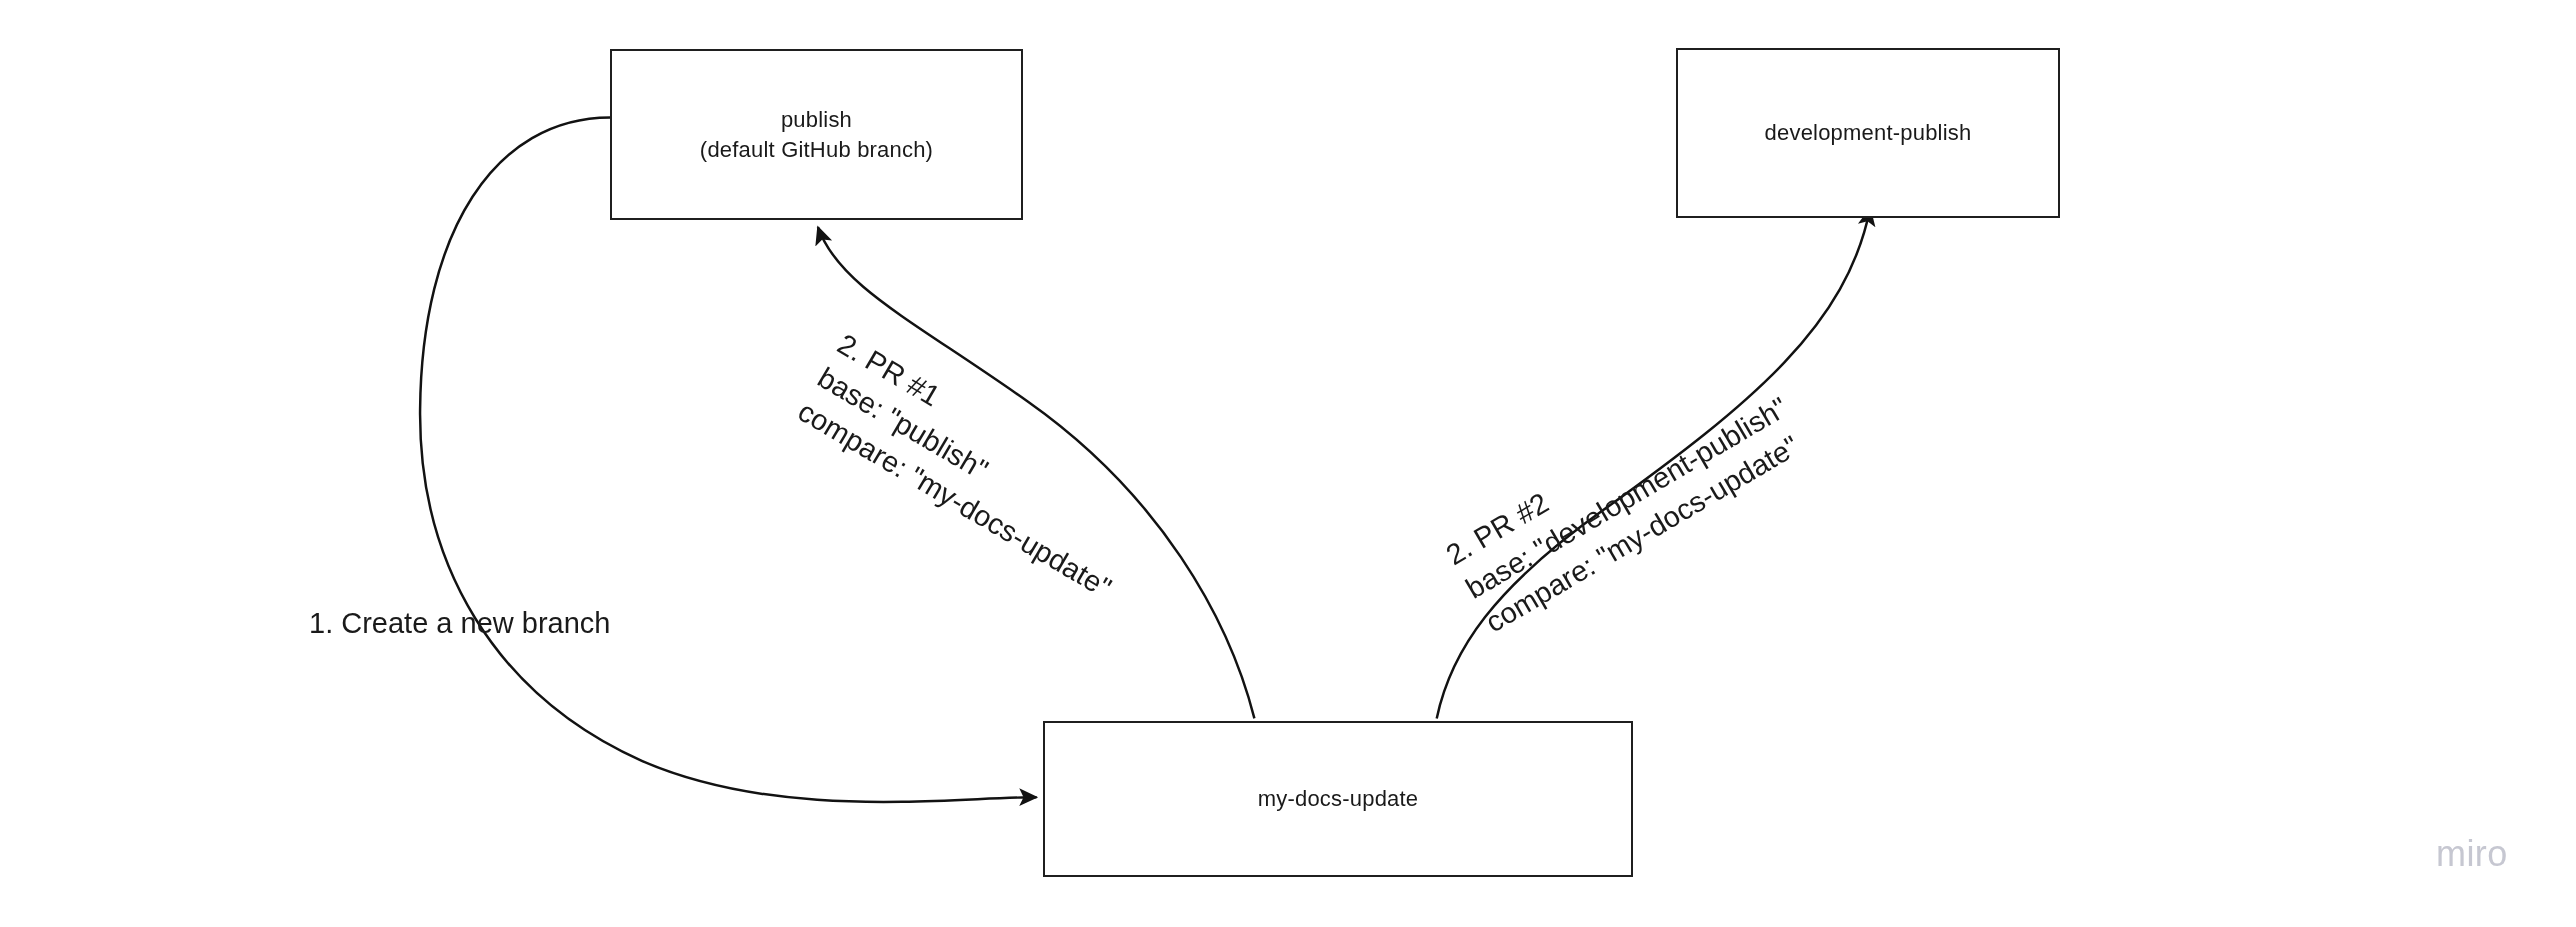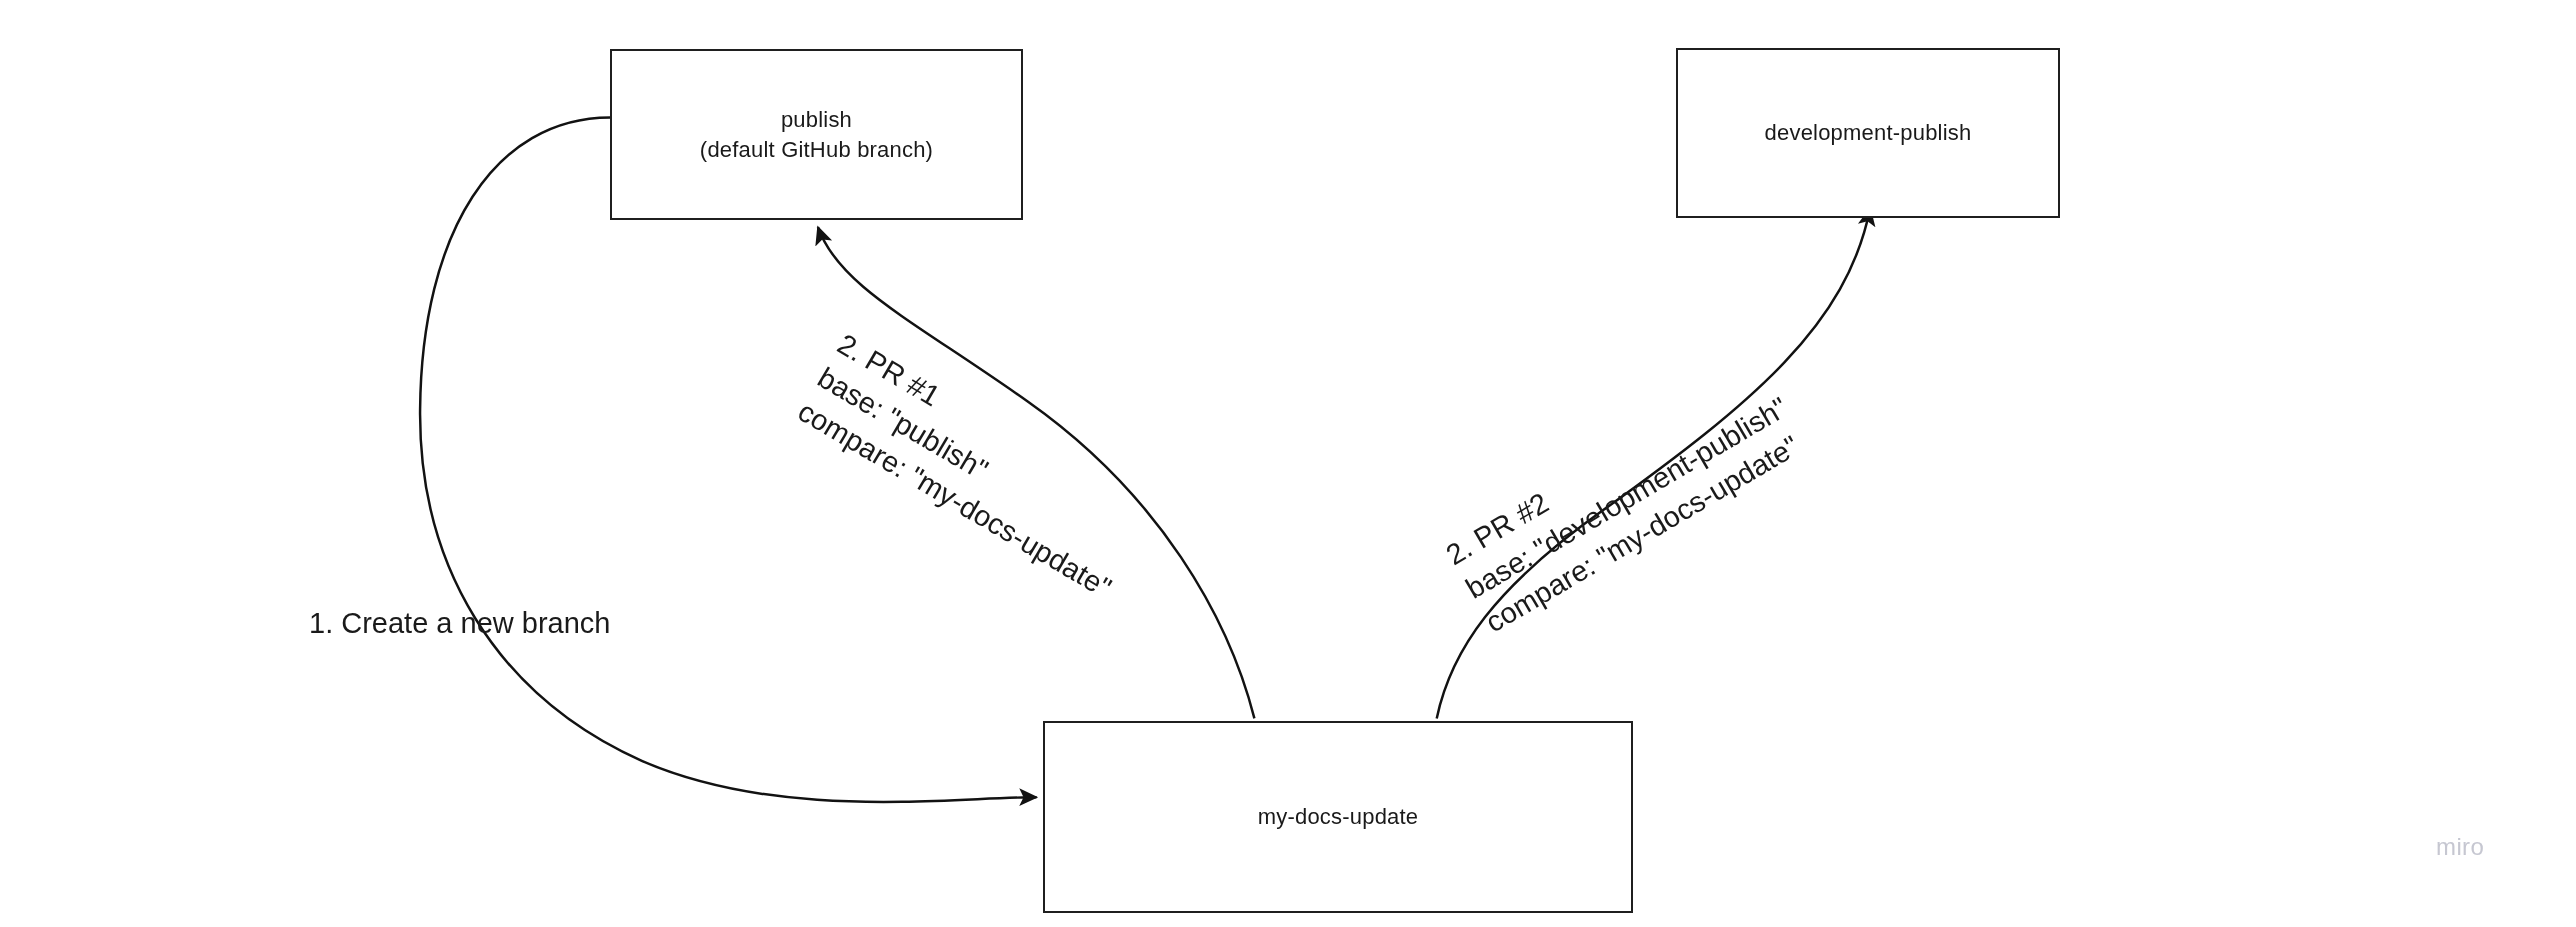--- a/index.html
+++ b/index.html
@@ -48,21 +48,21 @@
   #node-development-publish {
     left: 1676px;
     top: 48px;
     width: 384px;
     height: 170px;
   }
   #node-my-docs-update {
     left: 1043px;
     top: 721px;
     width: 590px;
-    height: 192px;
+    height: 156px;
   }
   .edge-label {
     position: absolute;
     color: #1a1a1a;
     font-size: 29px;
     line-height: 1.34;
     white-space: pre-line;
     transform-origin: left top;
   }
   #edge-label-create-branch {
@@ -78,21 +78,21 @@
   #edge-label-pr2 {
     left: 1439px;
     top: 541px;
     transform: rotate(-30.5deg);
   }
   #watermark {
     position: absolute;
     left: 2436px;
     top: 833px;
     color: #c6c7d1;
-    font-size: 24px;
+    font-size: 36px;
     letter-spacing: 0.4px;
     font-family: "Liberation Sans", sans-serif;
   }
 </style>
 </head>
 <body>
 
 <div id="canvas">
 
   <svg class="edges" viewBox="0 0 3333 1200" xmlns="http://www.w3.org/2000/svg">

